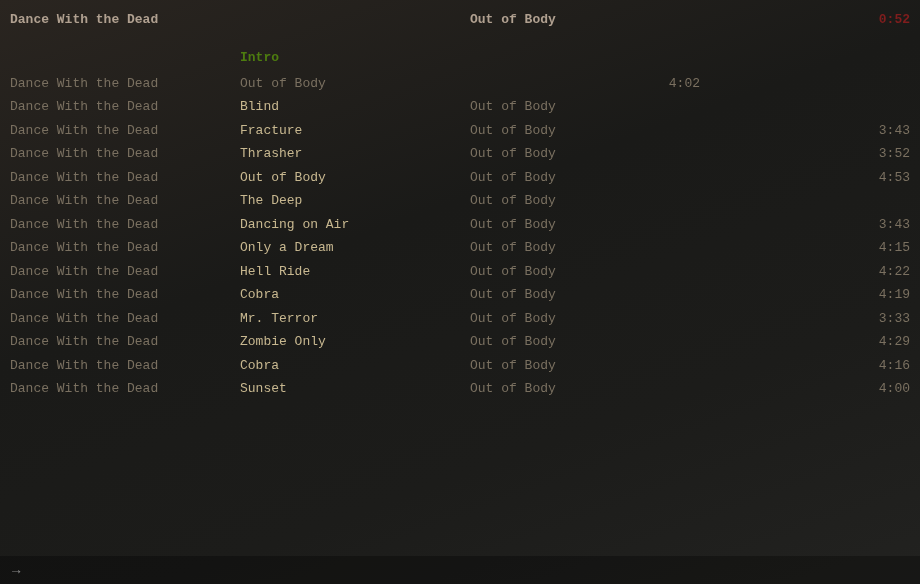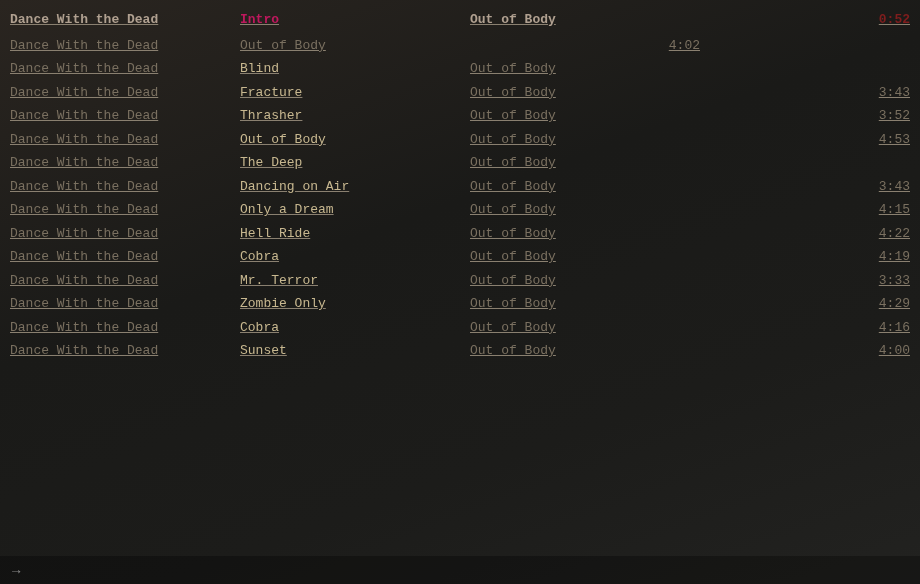--- a/index.html
+++ b/index.html
@@ -15,21 +15,20 @@
       font-family: 'Courier New', Courier, monospace;
       font-size: 13px;
       color: #8a8070;
       overflow: hidden;
       position: relative;
     }
 
     .track-list {
       padding: 8px 0;
       width: 100%;
-      text-decoration: underline;
     }
 
     .track-row {
       display: grid;
       grid-template-columns: 230px 230px 230px 1fr;
       padding: 2px 10px 2px 10px;
       line-height: 1.5;
     }
 
     .track-row.header {
@@ -59,21 +58,22 @@
     .col-duration {
       text-align: right;
       color: #7a7060;
       white-space: nowrap;
     }
 
     .track-row.header .col-artist {
       color: #b0a090;
     }
     .track-row.header .col-title {
-      color: #be185d;
+      color: #4d7c0f;
+      margin-top: 38px;
     }
     .track-row.header .col-album {
       color: #b0a090;
     }
     .track-row.header .col-duration {
       color: #7f1d1d;
     }
 
     .bottom-bar {
       position: absolute;

